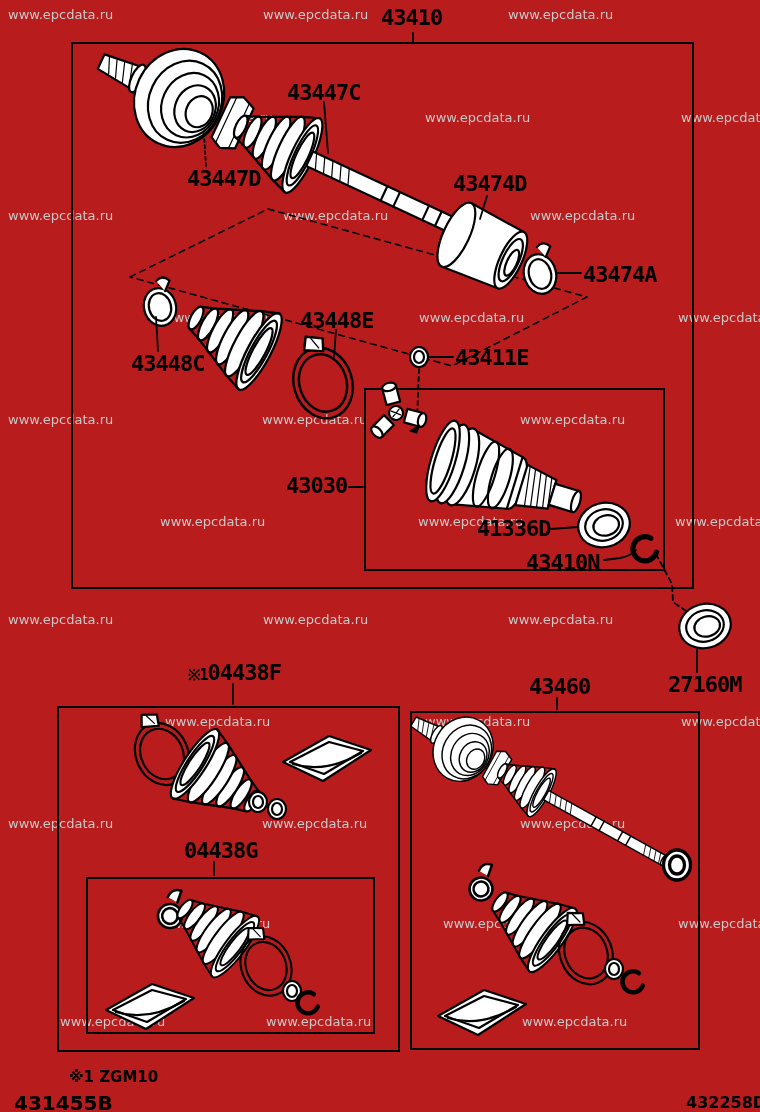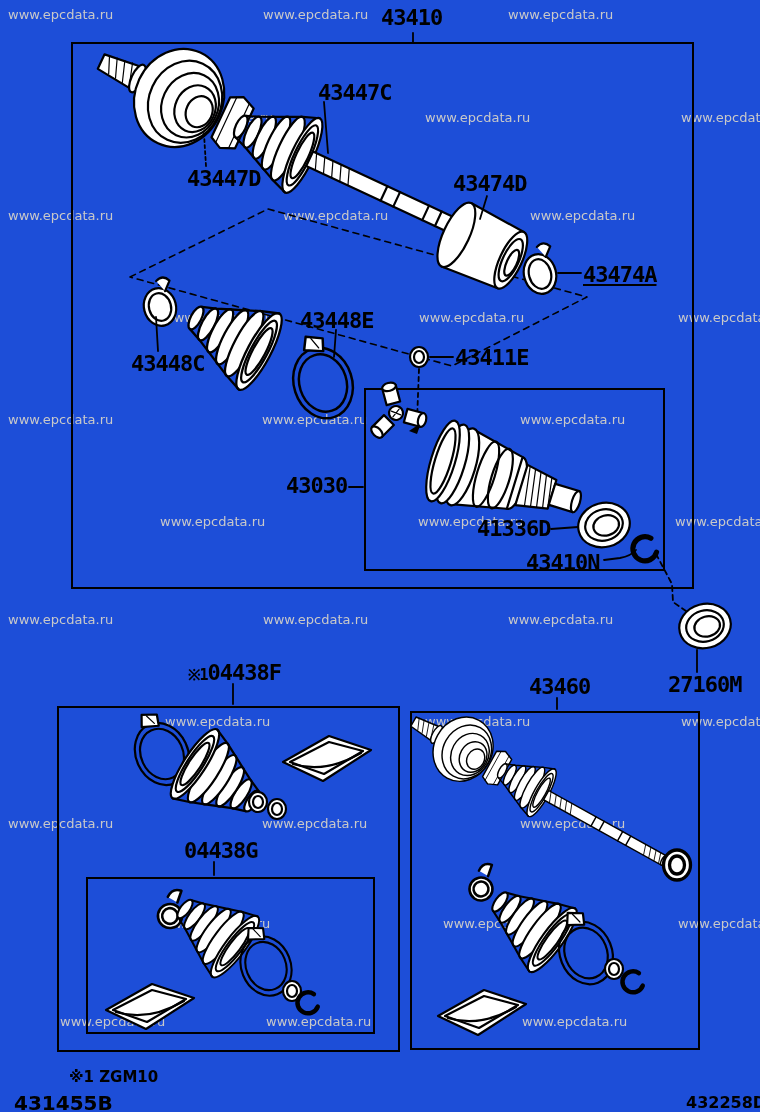--- a/index.html
+++ b/index.html
@@ -1,16 +1,16 @@
 <!DOCTYPE html>
 <html><head>
 <meta charset="utf-8">
 <style>
   html,body{margin:0;padding:0;background:#fff;}
-  #canvas{position:relative;width:760px;height:1112px;background:#1d4ed8;overflow:hidden;
+  #canvas{position:relative;width:760px;height:1112px;background:#b91c1c;overflow:hidden;
           font-family:"DejaVu Sans Mono",monospace;}
   .wm{position:absolute;font-family:"DejaVu Sans",sans-serif;font-size:13px;
       white-space:nowrap;z-index:1;}
   .pbox{position:absolute;border:2px solid #000;box-sizing:border-box;z-index:2;background:transparent;}
   #art{position:absolute;left:0;top:0;z-index:3;}
   .part-label{position:absolute;font-weight:bold;font-size:22px;line-height:1;
       color:#000;white-space:nowrap;z-index:4;letter-spacing:-1px;}
   .part-label .pref{font-size:15px;font-weight:bold;}
   .foot{position:absolute;font-family:"DejaVu Sans",sans-serif;font-weight:bold;
       color:#000;white-space:nowrap;z-index:4;}
@@ -246,24 +246,24 @@
         <path d="M604,560 L620,558 Q631,556 636,550"></path>
         <path d="M697,672 V650"></path>
         <path d="M233,684 V704"></path>
         <path d="M214,862 V875"></path>
         <path d="M557,698 V709"></path>
       </g>
     </g>
   </svg>
 
   <div class="part-label" style="left:366px;top:7px;margin-left:15px;">43410</div>
-  <div class="part-label" style="left:287px;top:82px;margin-left:31px;">43447C</div>
+  <div class="part-label" style="left:287px;top:82px;">43447C</div>
   <div class="part-label" style="left:187px;top:168px;">43447D</div>
   <div class="part-label" style="left:453px;top:173px;">43474D</div>
-  <div class="part-label" style="left:583px;top:264px;text-decoration:underline;">43474A</div>
+  <div class="part-label" style="left:583px;top:264px;">43474A</div>
   <div class="part-label" style="left:131px;top:353px;">43448C</div>
   <div class="part-label" style="left:300px;top:310px;">43448E</div>
   <div class="part-label" style="left:455px;top:347px;">43411E</div>
   <div class="part-label" style="left:286px;top:475px;text-align:center;">43030</div>
   <div class="part-label" style="left:477px;top:518px;">41336D</div>
   <div class="part-label" style="left:526px;top:552px;">43410N</div>
   <div class="part-label" style="left:668px;top:674px;">27160M</div>
   <div class="part-label" style="left:188px;top:662px;">
     <span class="pref">※1</span><span>04438F</span>
   </div>

